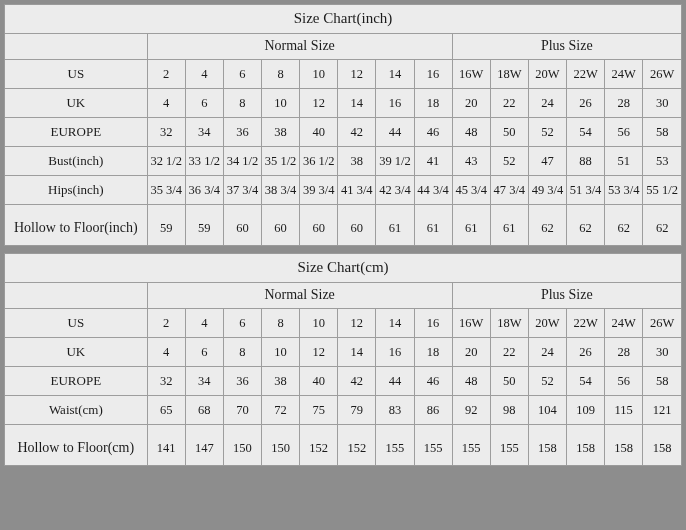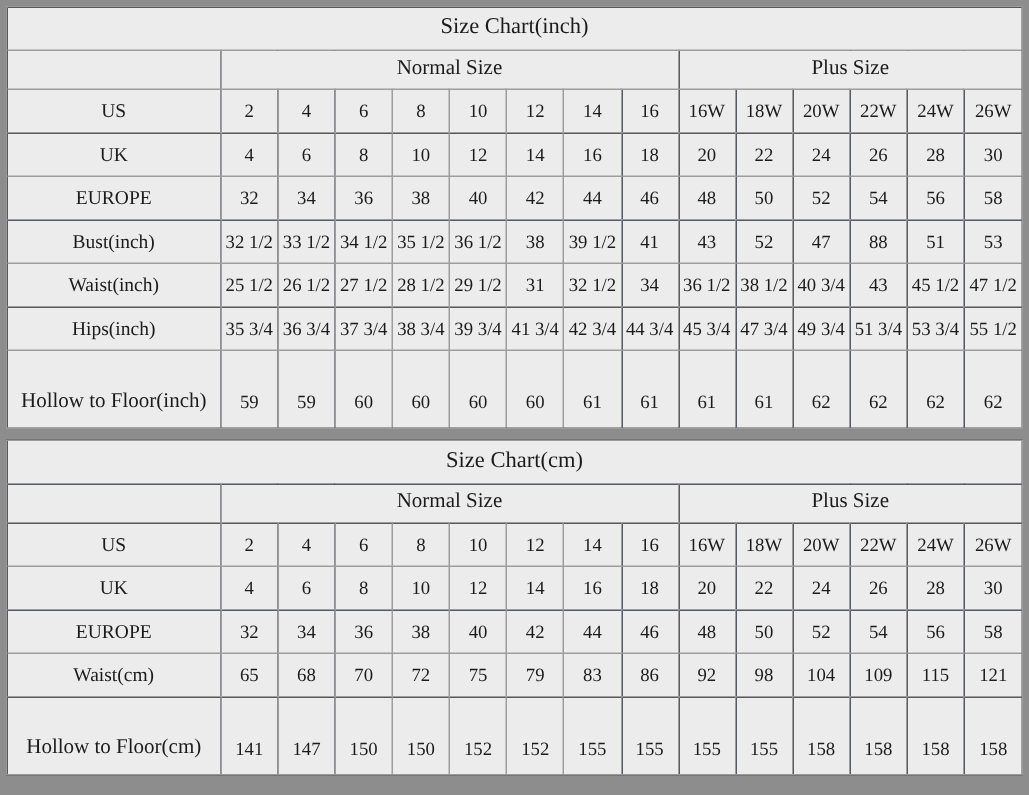--- a/index.html
+++ b/index.html
@@ -17,21 +17,21 @@
     width: 686px;
     height: 530px;
     box-sizing: border-box;
     padding: 4px 4px;
     display: flex;
     flex-direction: column;
     gap: 7px;
   }
   .chart {
     width: 678px;
-    background: #0f172a;
+    background: #14b8a6;
     border: 1px solid #9a9a9a;
     box-sizing: border-box;
   }
   table {
     border-collapse: collapse;
     width: 100%;
     table-layout: fixed;
   }
   td {
     border: 1px solid #9d9d9d;
@@ -68,21 +68,21 @@
   .datacell.last {
     border-right: none;
   }
   .rowlabel.tall {
     font-size: 14px;
   }
   .chart2 td.datacell {
     font-size: 12.5px;
   }
   .hollow-row td {
-    padding-top: 26px;
+    padding-top: 15px;
     padding-bottom: 9px;
   }
 </style>
 </head>
 <body>
 
 <div class="page">
 
   <div class="chart chart1">
     <table>
@@ -165,37 +165,20 @@
           <td class="datacell">39 1/2</td>
           <td class="datacell">41</td>
           <td class="datacell">43</td>
           <td class="datacell">52</td>
           <td class="datacell">47</td>
           <td class="datacell">88</td>
           <td class="datacell">51</td>
           <td class="datacell last">53</td>
         </tr>
 
-        <tr>
-          <td class="rowlabel">Waist(inch)</td>
-          <td class="datacell">25 1/2</td>
-          <td class="datacell">26 1/2</td>
-          <td class="datacell">27 1/2</td>
-          <td class="datacell">28 1/2</td>
-          <td class="datacell">29 1/2</td>
-          <td class="datacell">31</td>
-          <td class="datacell">32 1/2</td>
-          <td class="datacell">34</td>
-          <td class="datacell">36 1/2</td>
-          <td class="datacell">38 1/2</td>
-          <td class="datacell">40 3/4</td>
-          <td class="datacell">43</td>
-          <td class="datacell">45 1/2</td>
-          <td class="datacell last">47 1/2</td>
-        </tr>
 
         <tr>
           <td class="rowlabel">Hips(inch)</td>
           <td class="datacell">35 3/4</td>
           <td class="datacell">36 3/4</td>
           <td class="datacell">37 3/4</td>
           <td class="datacell">38 3/4</td>
           <td class="datacell">39 3/4</td>
           <td class="datacell">41 3/4</td>
           <td class="datacell">42 3/4</td>

